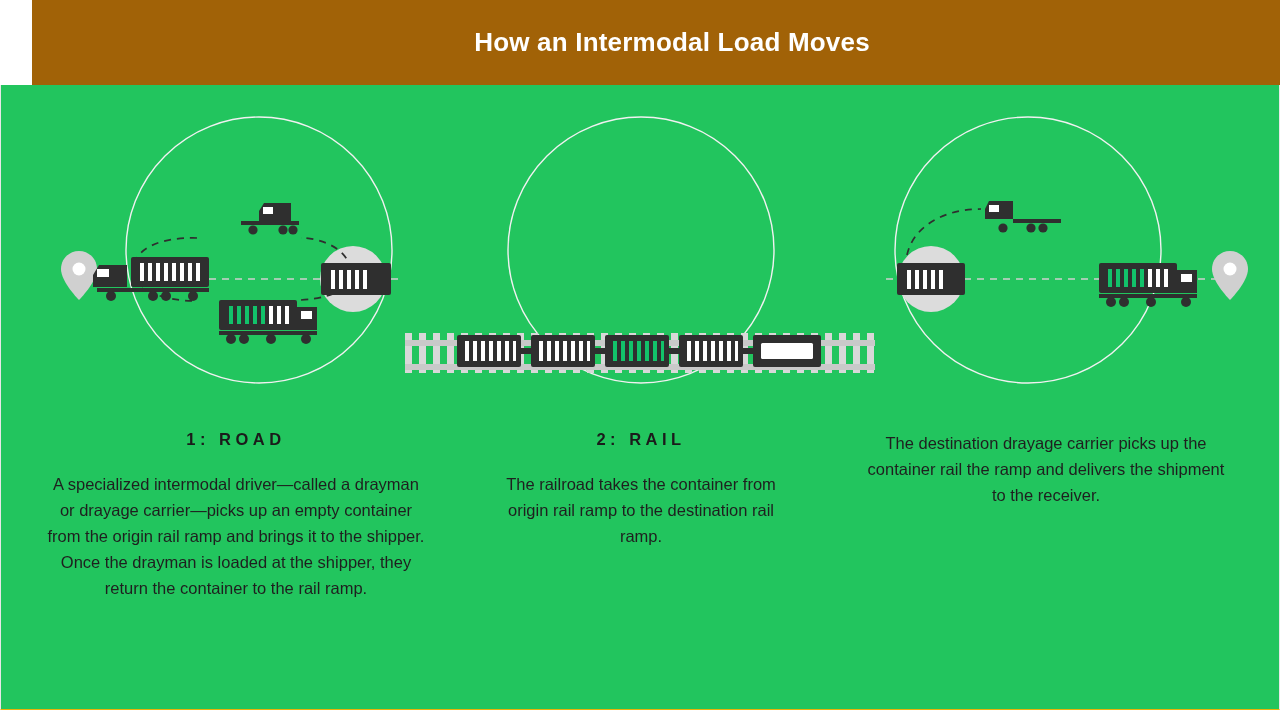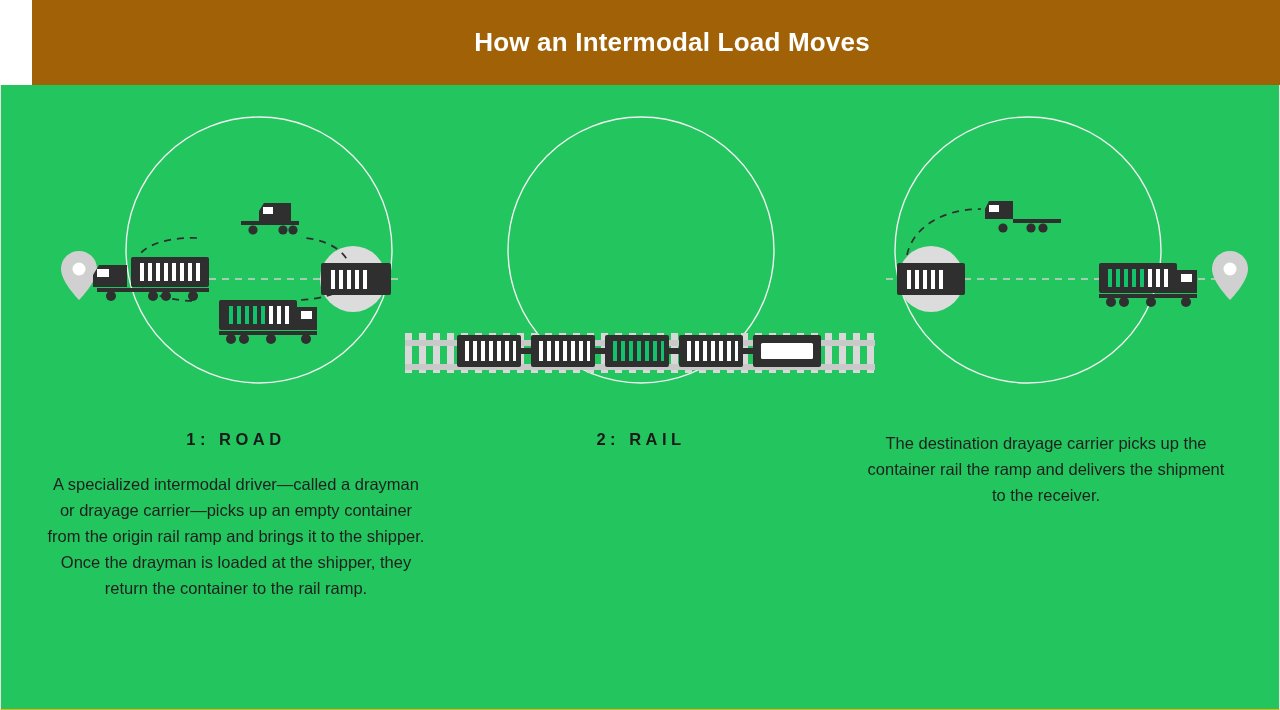--- a/index.html
+++ b/index.html
@@ -366,20 +366,21 @@
 
     <div id="steps">
 
       <div class="step-col c1">
         <div class="step-title">1: ROAD</div>
         <div class="step-body">A specialized intermodal driver—called a drayman or drayage carrier—picks up an empty container from the origin rail ramp and brings it to the shipper. Once the drayman is loaded at the shipper, they return the container to the rail ramp.</div>
       </div>
 
       <div class="step-col c2">
         <div class="step-title">2: RAIL</div>
+        <div class="step-body">The railroad takes the container from origin rail ramp to the destination rail ramp.</div>
       </div>
 
       <div class="step-col c3">
         <div class="step-body">The destination drayage carrier picks up the container rail the ramp and delivers the shipment to the receiver.</div>
       </div>
 
     </div>
 
   </div>
 </div>

